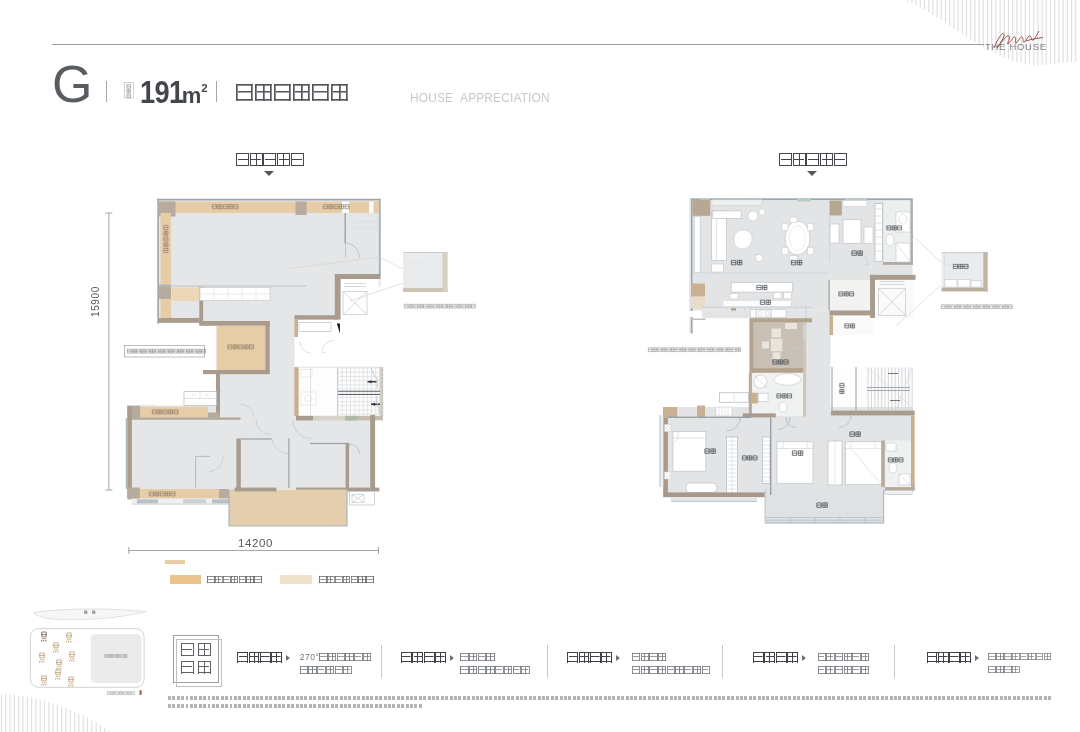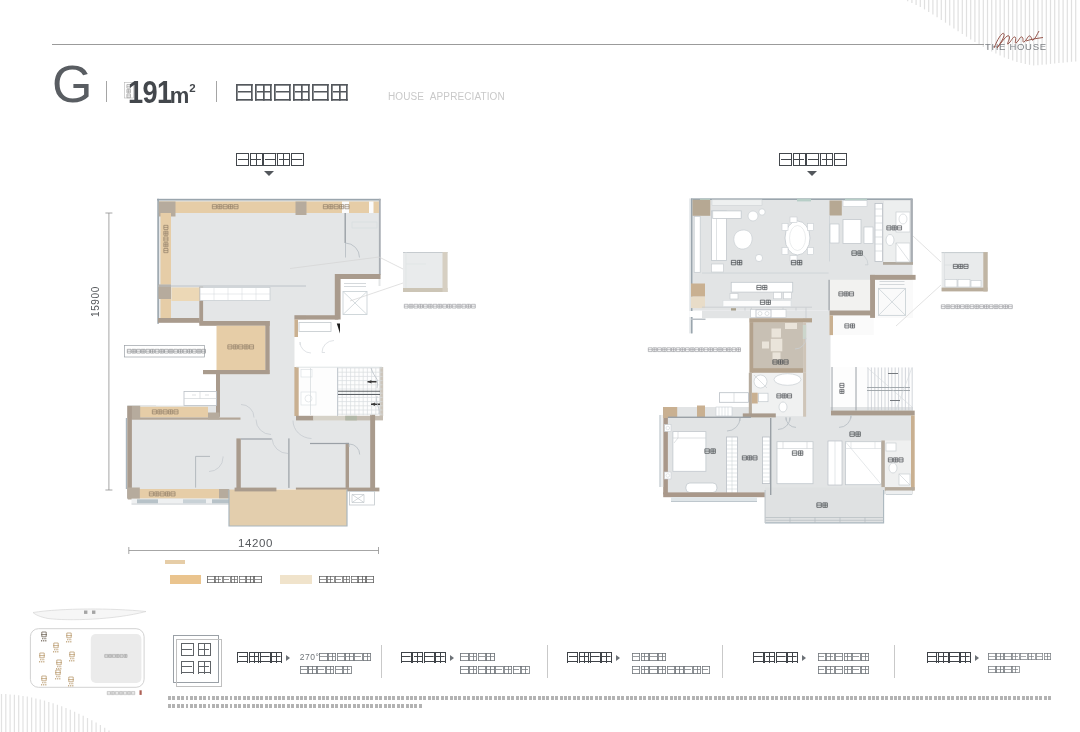--- a/index.html
+++ b/index.html
@@ -116,27 +116,27 @@
 
 <div class="abs" style="left:106px;top:81px;width:1px;height:21px;background:#a5a5a5"></div>
 
 <svg class="abs" style="left:124px;top:82px" width="12" height="18" viewBox="0 0 12 18">
       <rect x="0.5" y="0.5" width="9" height="15.5" fill="none" stroke="#b5b5b5" stroke-width="0.6"></rect>
       <use href="#hza" transform="translate(2.6,2.2) scale(0.42)" style="color:#8a8a8a"></use>
       <use href="#hzb" transform="translate(2.6,7.0) scale(0.42)" style="color:#8a8a8a"></use>
       <use href="#hza" transform="translate(2.6,11.8) scale(0.42)" style="color:#8a8a8a"></use>
     </svg>
 
-<div class="abs" style="left:128px;top:76px;font-weight:bold;color:#43474c;font-size:32px;line-height:1;letter-spacing:-0.7px"><span style="display:inline-block;transform:scaleX(0.85);transform-origin:0 50%;margin-right:-9.5px">191</span><span style="font-size:22px;font-weight:bold;letter-spacing:0">m</span><span style="font-size:11.5px;position:relative;top:-11px;letter-spacing:0">2</span></div>
+<div class="abs" style="left:140px;top:76px;font-weight:bold;color:#43474c;font-size:32px;line-height:1;letter-spacing:-0.7px"><span style="display:inline-block;transform:scaleX(0.85);transform-origin:0 50%;margin-right:-9.5px">191</span><span style="font-size:22px;font-weight:bold;letter-spacing:0">m</span><span style="font-size:11.5px;position:relative;top:-11px;letter-spacing:0">2</span></div>
 
 <div class="abs" style="left:215.5px;top:81px;width:1px;height:21px;background:#a5a5a5"></div>
 
 <div class="abs" style="left:236px;top:84px"><span class="hz" style="width:16.5px;height:16.5px;margin-right:2.6px;color:#54585d"></span><span class="hz v" style="width:16.5px;height:16.5px;margin-right:2.6px;color:#54585d"></span><span class="hz" style="width:16.5px;height:16.5px;margin-right:2.6px;color:#54585d"></span><span class="hz v" style="width:16.5px;height:16.5px;margin-right:2.6px;color:#54585d"></span><span class="hz" style="width:16.5px;height:16.5px;margin-right:2.6px;color:#54585d"></span><span class="hz v" style="width:16.5px;height:16.5px;margin-right:2.6px;color:#54585d"></span></div>
 
-<div class="abs" style="left:388px;top:91px;font-size:10px;letter-spacing:0.1px;color:#c9c9c9">HOUSE&nbsp;&nbsp;APPRECIATION</div>
+<div class="abs" style="left:410px;top:91px;font-size:12px;letter-spacing:0.1px;color:#c9c9c9">HOUSE&nbsp;&nbsp;APPRECIATION</div>
 
 <div class="abs" style="left:985px;top:41px;font-size:9.5px;letter-spacing:0.7px;color:#7d8085">THE HOUSE</div>
 
 <svg class="abs" style="left:990px;top:28px" width="56" height="22" viewBox="0 0 56 22">
       <path d="M4,20 C8,10 13,3 14,6 C15,9 9,17 7,20 C12,14 17,6 19,8 C21,10 16,17 18,16 C21,14 23,8 25,9 C27,10 24,16 26,15 C29,13 30,8 32,9 C34,10 32,15 34,14 C37,12 38,7 40,8 C42,9 41,13 43,12 C46,10 47,6 49,3 M36,13 C40,11.5 46,10.5 53,9.5" fill="none" stroke="#96564c" stroke-width="1"></path>
     </svg>
 
 <div class="abs" style="left:236px;top:153px"><span class="hz" style="width:13.2px;height:13.2px;margin-right:0.5px;color:#43474c"></span><span class="hz v" style="width:13.2px;height:13.2px;margin-right:0.5px;color:#43474c"></span><span class="hz" style="width:13.2px;height:13.2px;margin-right:0.5px;color:#43474c"></span><span class="hz v" style="width:13.2px;height:13.2px;margin-right:0.5px;color:#43474c"></span><span class="hz" style="width:13.2px;height:13.2px;margin-right:0.5px;color:#43474c"></span></div>
 <div class="abs" style="left:264px;top:171px;width:0;height:0;border-left:5.5px solid transparent;border-right:5.5px solid transparent;border-top:5.5px solid #53575c"></div>
 

